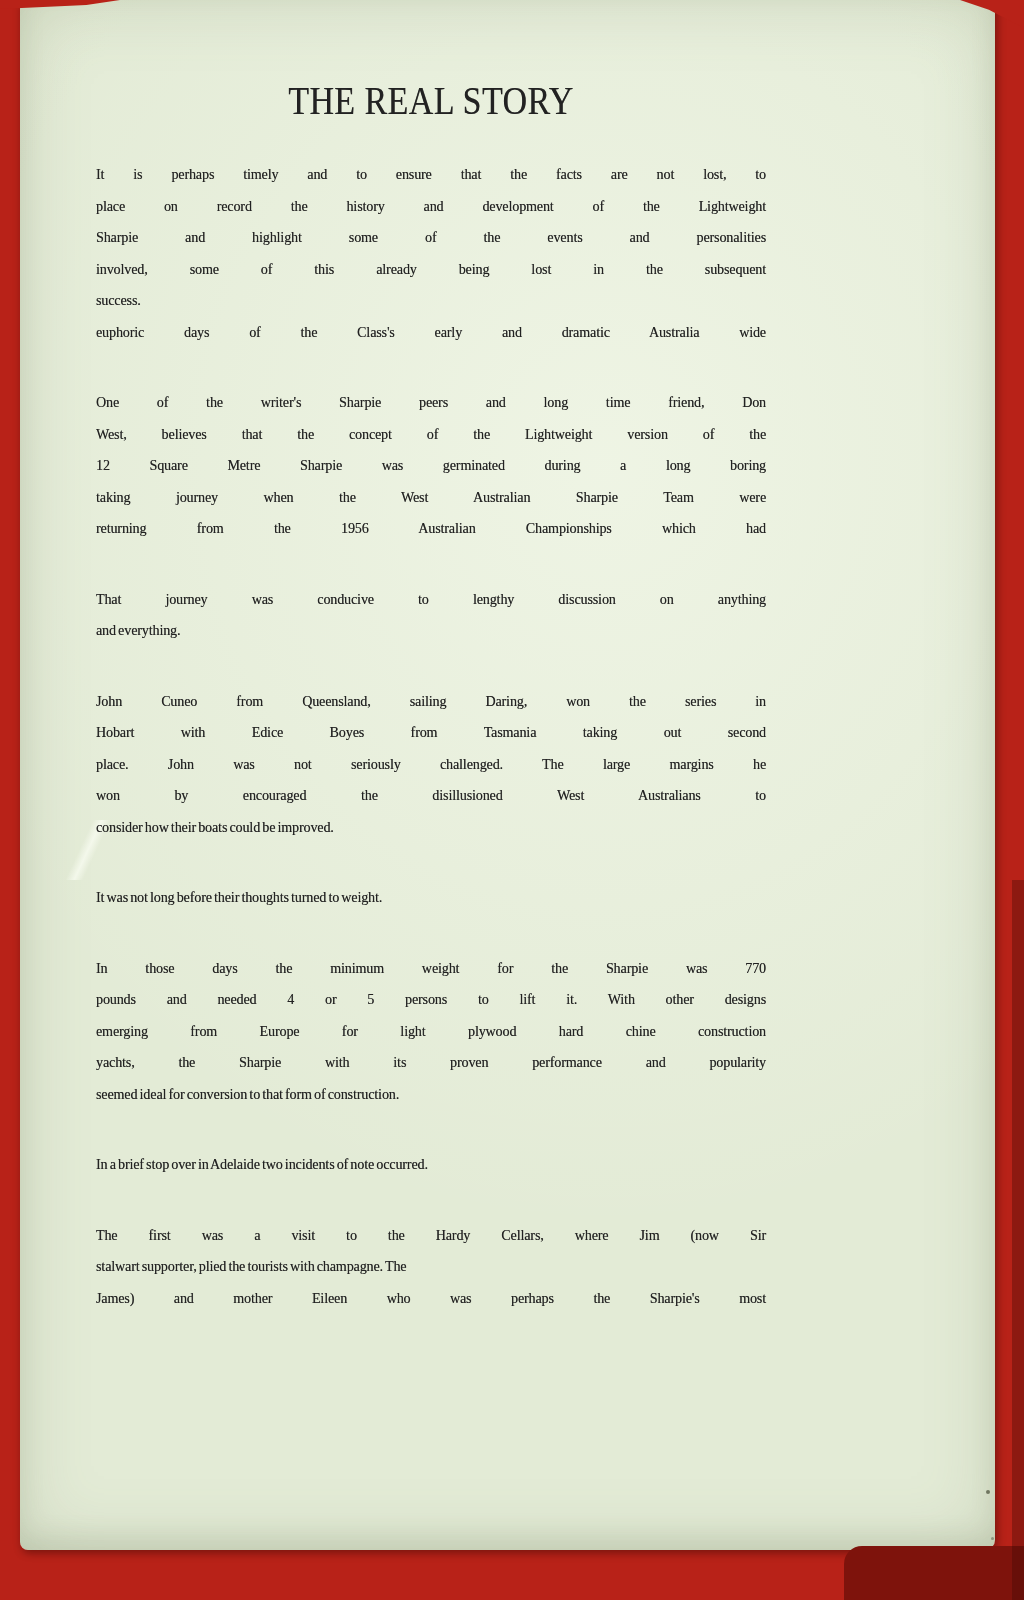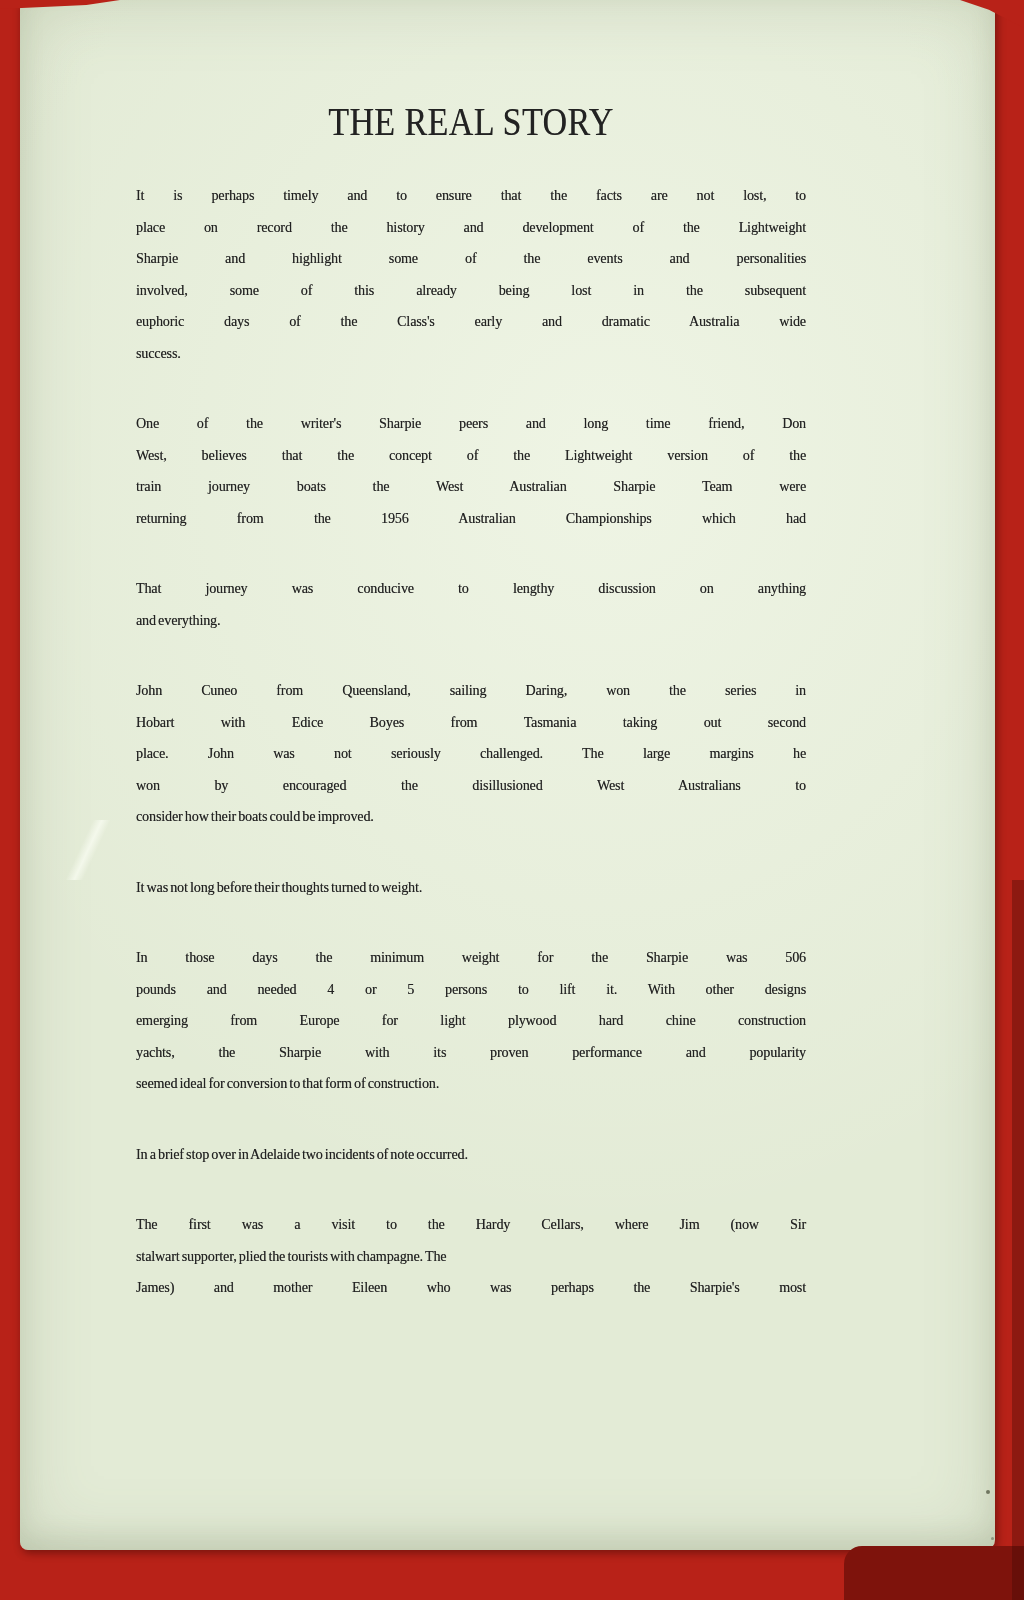--- a/index.html
+++ b/index.html
@@ -67,23 +67,23 @@
   }
 
   
   .speck { position: absolute; border-radius: 50%; background: #565c47; opacity: 0.8; }
   .speck-1 { left: 966px; top: 1490px; width: 4px; height: 4px; }
   .speck-2 { left: 971px; top: 1537px; width: 3px; height: 3px; opacity: 0.5; }
 
   
   .text-col {
     position: relative;
-    margin-left: 116px;
+    margin-left: 76px;
     width: 670px;
-    padding-top: 99px;
+    padding-top: 78px;
     color: var(--ink, #222222);
   }
 
   .page-title {
     text-align: center;
     font-size: 40px;
     line-height: 46px;
     white-space: nowrap;
     margin-bottom: 35px;
     letter-spacing: 0.5px;
@@ -116,45 +116,46 @@
   <div class="text-col">
     <div class="page-title">
       <span class="squeeze">THE REAL STORY</span>
     </div>
     <div id="paragraphs">
         <div class="paragraph">
           <div class="line">It is perhaps timely and to ensure that the facts are not lost, to</div>
           <div class="line">place on record the history and development of the Lightweight</div>
           <div class="line">Sharpie and highlight some of the events and personalities</div>
           <div class="line">involved, some of this already being lost in the subsequent</div>
+          <div class="line last">success.</div>
           <div class="line">euphoric days of the Class's early and dramatic Australia wide</div>
-          <div class="line last">success.</div>
         </div>
         <div class="paragraph">
           <div class="line">One of the writer's Sharpie peers and long time friend, Don</div>
           <div class="line">West, believes that the concept of the Lightweight version of the</div>
-          <div class="line">train journey boats the West Australian Sharpie Team were</div>
+          <div class="line">12 Square Metre Sharpie was germinated during a long boring</div>
+          <div class="line">taking journey when the West Australian Sharpie Team were</div>
           <div class="line">returning from the 1956 Australian Championships which had</div>
         </div>
         <div class="paragraph">
           <div class="line">That journey was conducive to lengthy discussion on anything</div>
           <div class="line last">and everything.</div>
         </div>
         <div class="paragraph">
           <div class="line">John Cuneo from Queensland, sailing Daring, won the series in</div>
           <div class="line">Hobart with Edice Boyes from Tasmania taking out second</div>
           <div class="line">place. John was not seriously challenged.  The large margins he</div>
           <div class="line">won by encouraged the disillusioned West Australians to</div>
           <div class="line last">consider how their boats could be improved.</div>
         </div>
         <div class="paragraph">
           <div class="line last">It was not long before their thoughts turned to weight.</div>
         </div>
         <div class="paragraph">
-          <div class="line">In those days the minimum weight for the Sharpie was 506</div>
+          <div class="line">In those days the minimum weight for the Sharpie was 770</div>
           <div class="line">pounds and needed 4 or 5 persons to lift it.  With other designs</div>
           <div class="line">emerging from Europe for light plywood hard chine construction</div>
           <div class="line">yachts, the Sharpie with its proven performance and popularity</div>
           <div class="line last">seemed ideal for conversion to that form of construction.</div>
         </div>
         <div class="paragraph">
           <div class="line last">In a brief stop over in Adelaide two incidents of note occurred.</div>
         </div>
         <div class="paragraph">
           <div class="line">The first was a visit to the Hardy Cellars, where Jim (now Sir</div>

